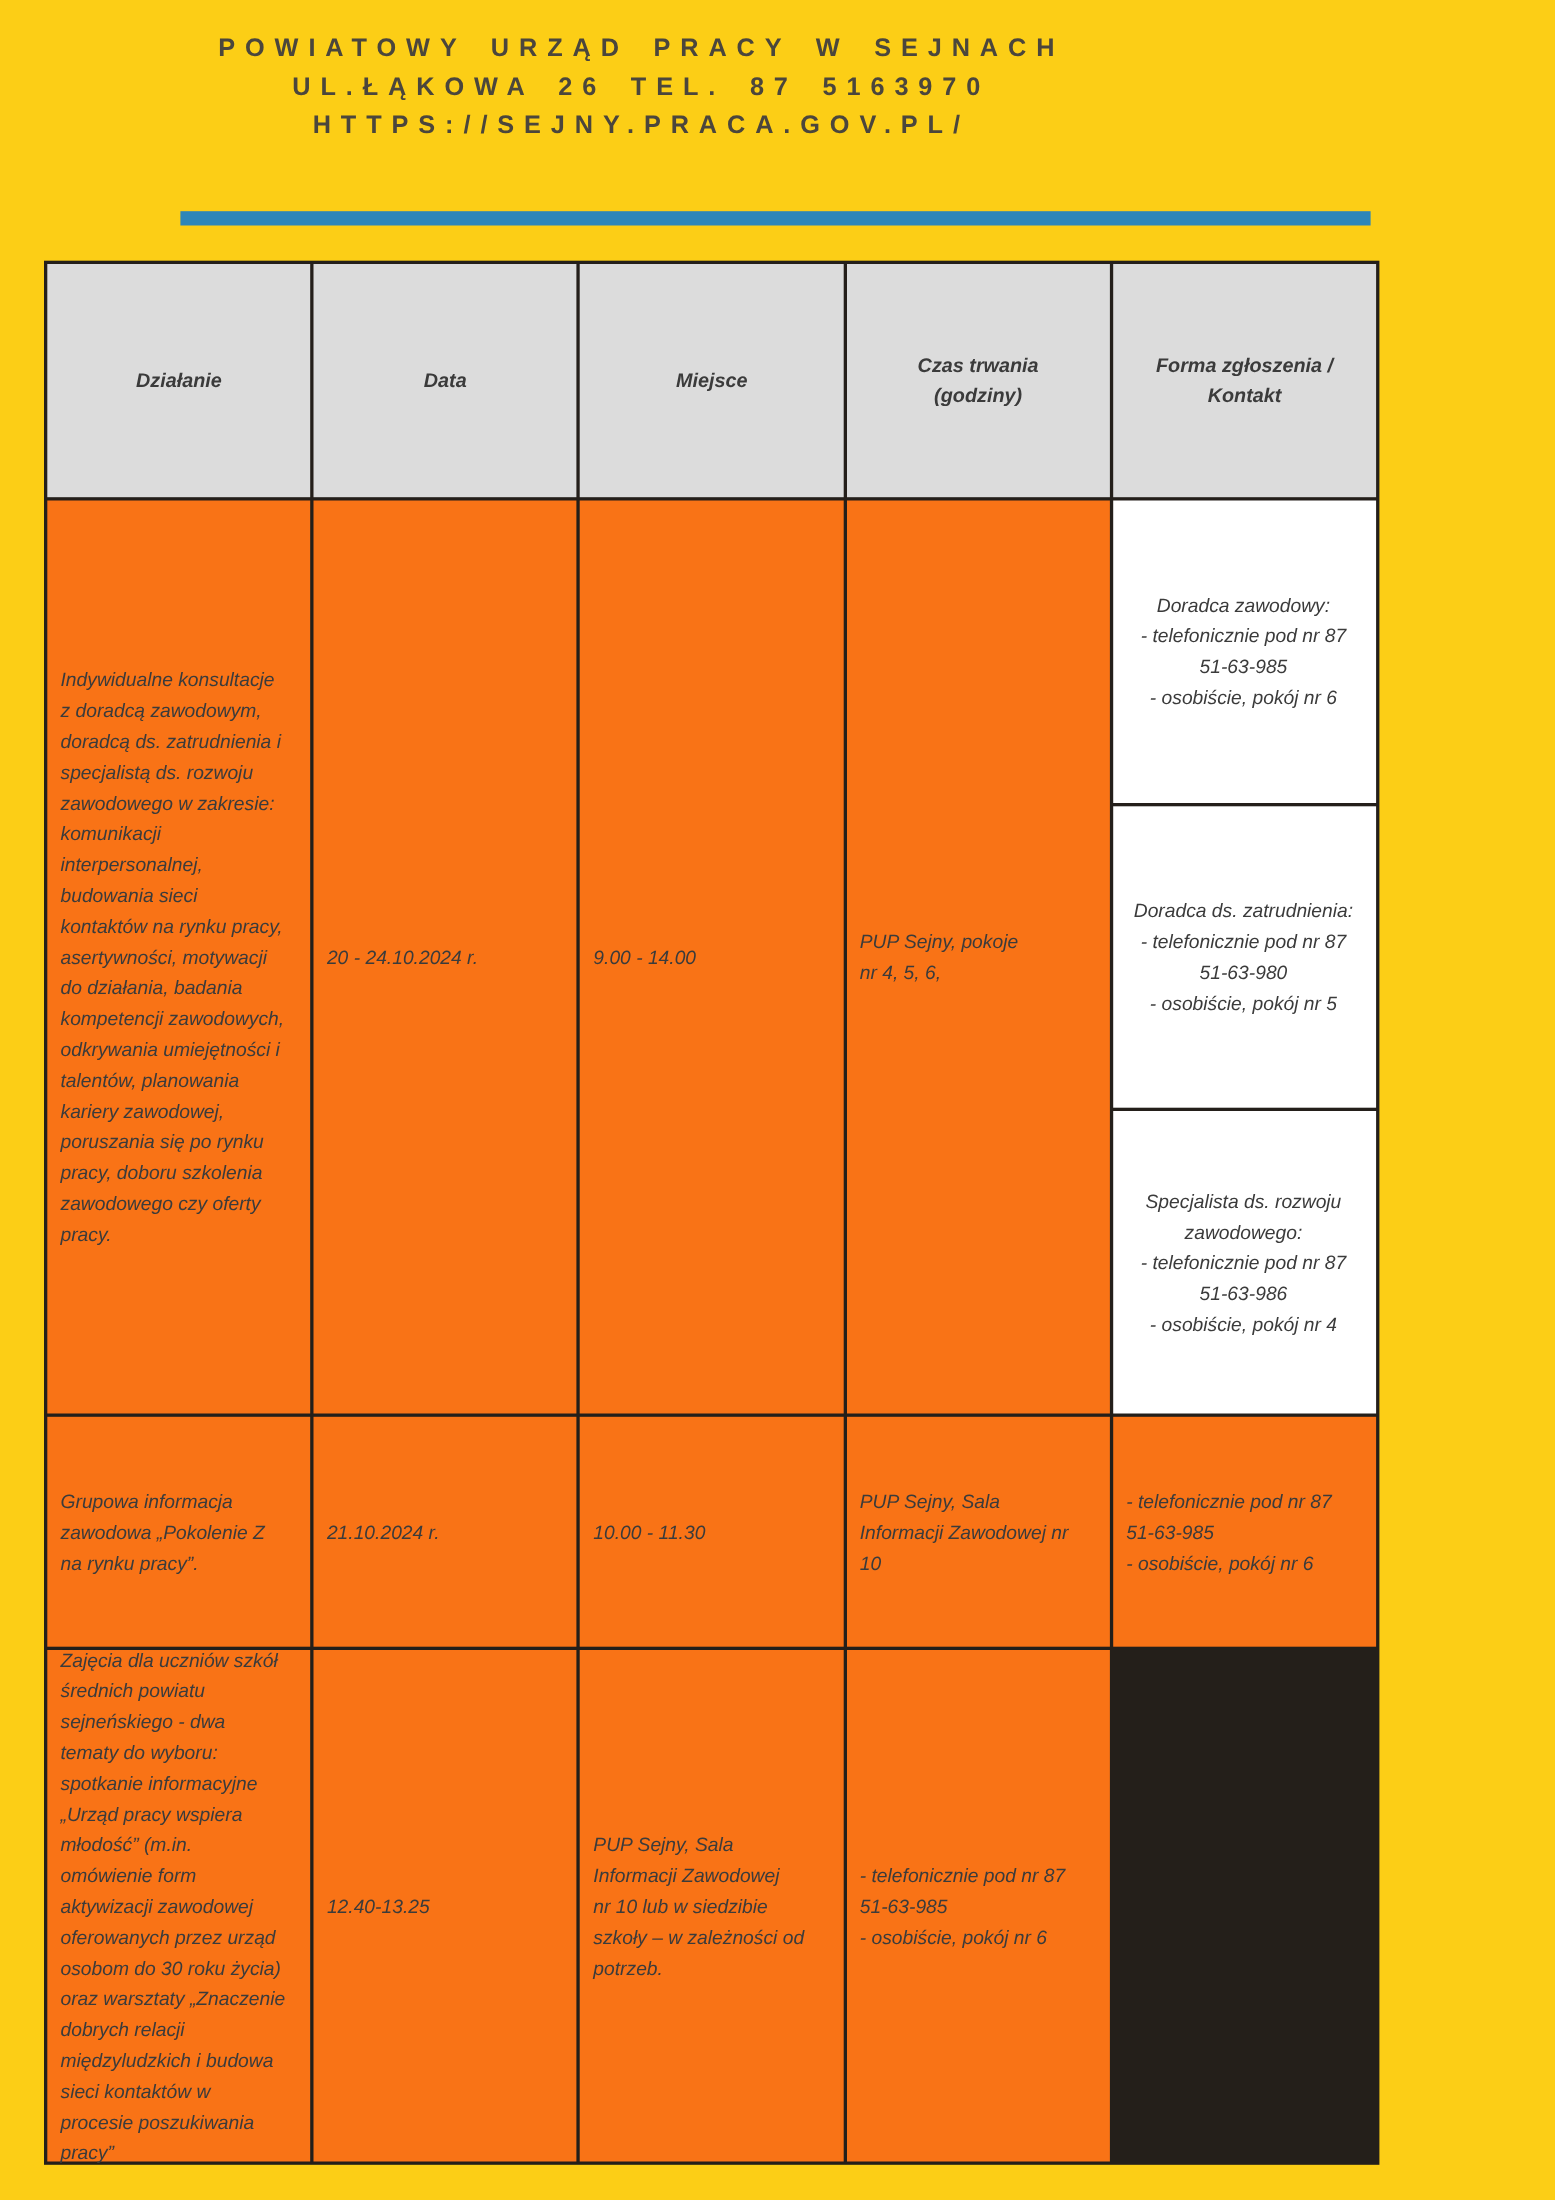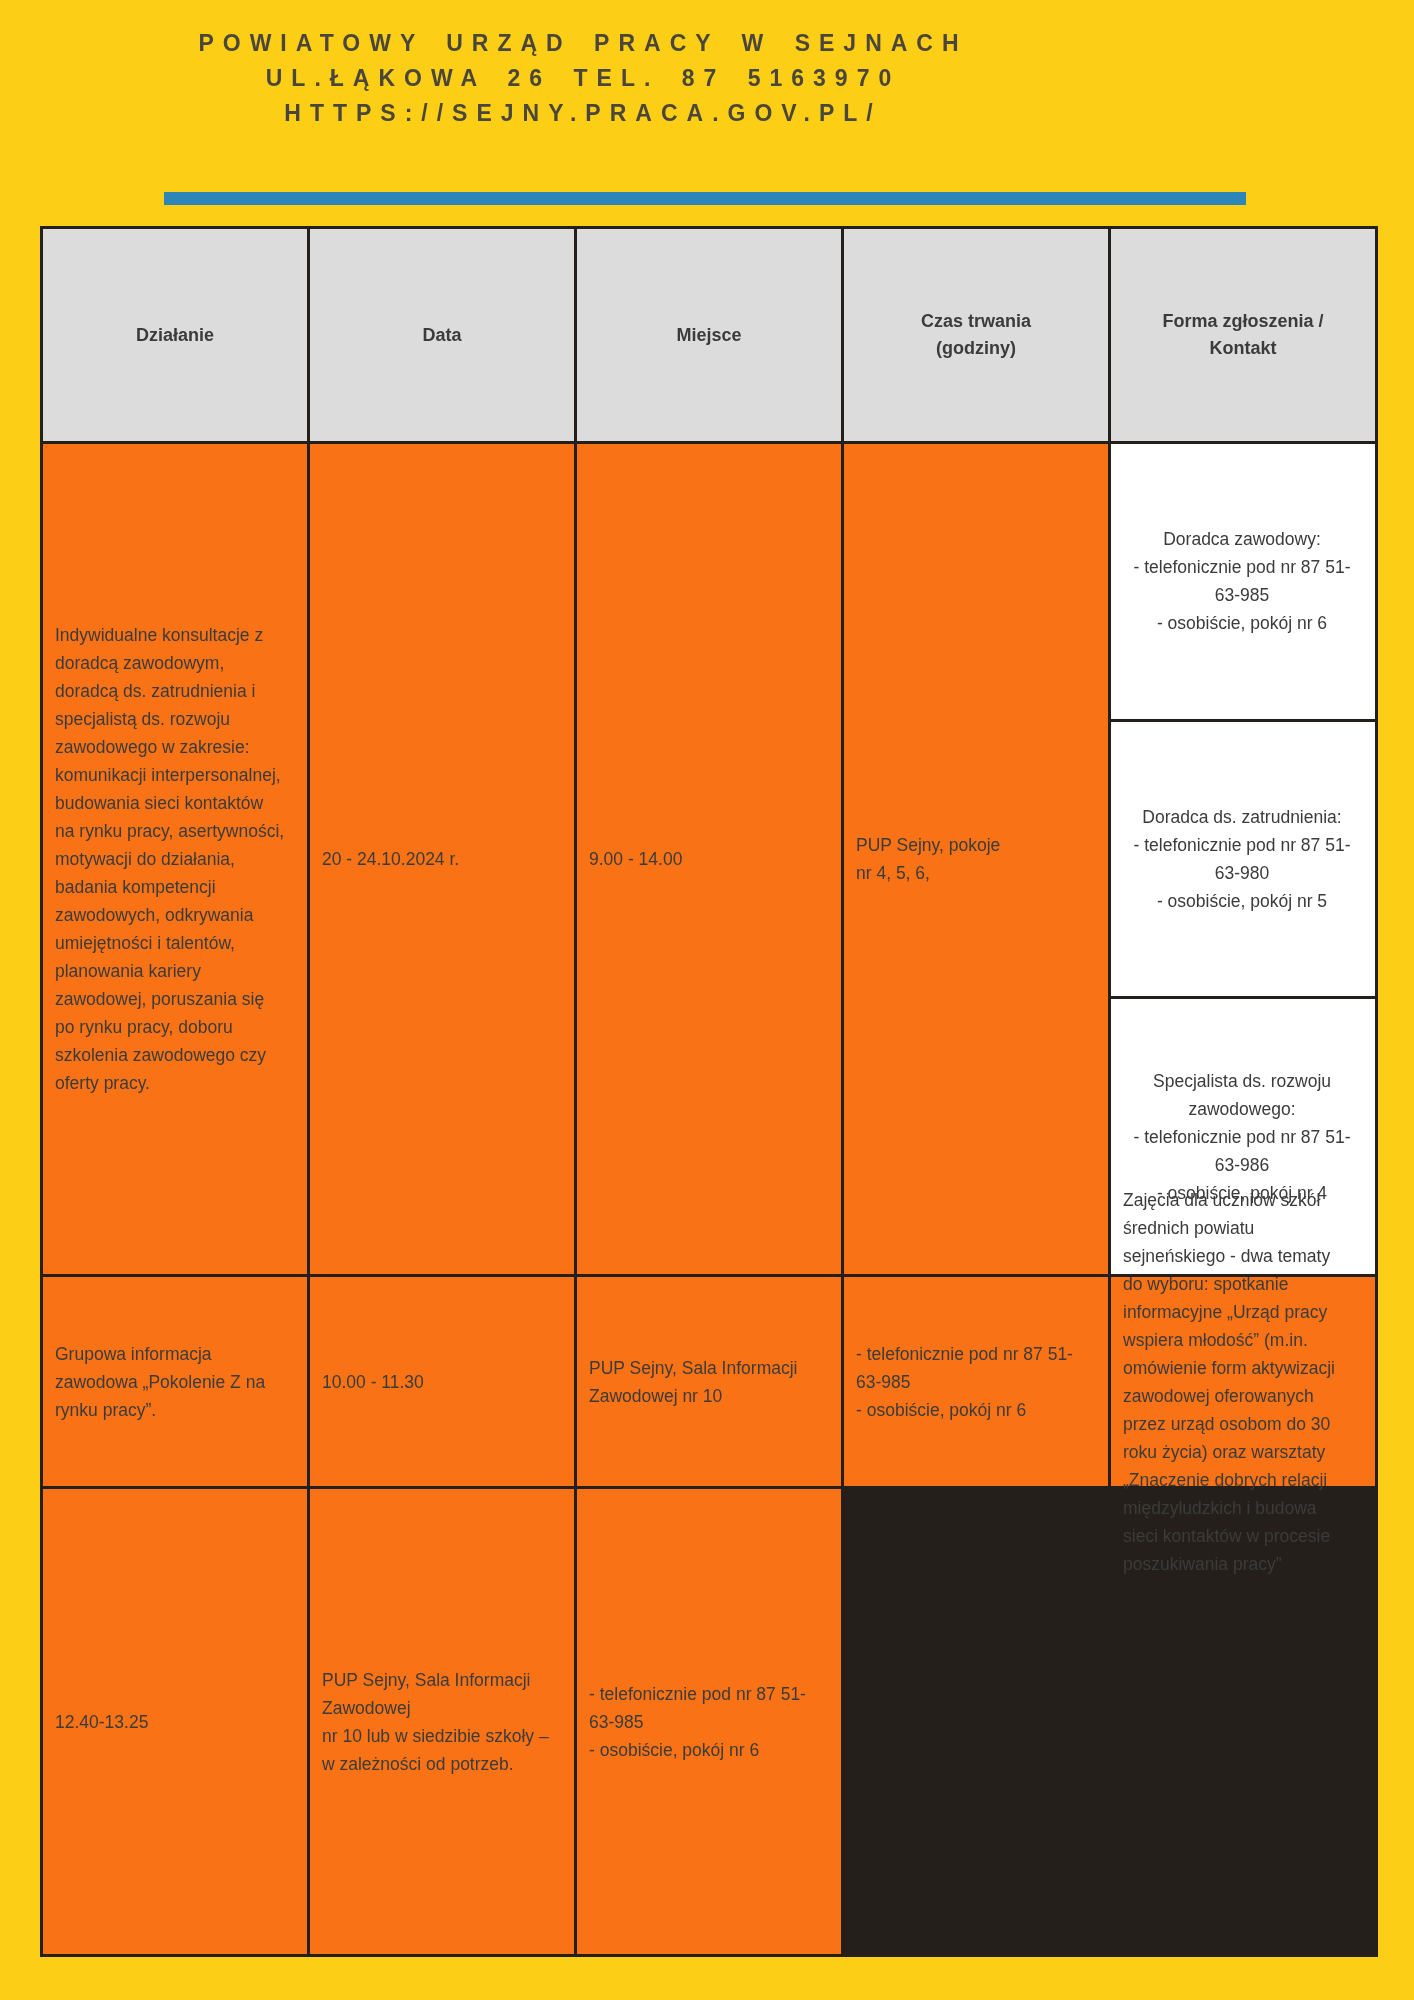--- a/index.html
+++ b/index.html
@@ -23,25 +23,26 @@
     text-align:center;font-weight:bold;font-size:23px;
     letter-spacing:9px;word-spacing:7px;line-height:35px;
     color:var(--title_text);
     padding-left:44px;
   }
   .accent-bar{
     position:absolute;left:164px;top:192px;width:1082px;height:13px;
     background:var(--accent_bar);
   }
   .schedule-table{
-    position:absolute;left:40px;top:226px;width:1338px;
+    position:absolute;left:40px;top:237px;width:1214px;
     background:var(--table_border);
     padding:3px;display:grid;gap:3px;
     grid-template-columns:repeat(5,1fr);
     grid-template-rows:212px 830px 209px 465px;
+    font-style:italic;
   }
   .cell{
     background:#f97316;
     display:flex;align-items:center;
     padding:0 22px 0 12px;
     font-size:17.5px;line-height:28px;
     color:var(--body_text);
     white-space:pre-line;
   }
   .cell.header{
@@ -96,20 +97,21 @@
 - osobiście, pokój nr 6</div>
     <div class="subcell">Doradca ds. zatrudnienia:
 - telefonicznie pod nr 87 51-63-980
 - osobiście, pokój nr 5</div>
     <div class="subcell">Specjalista ds. rozwoju zawodowego:
 - telefonicznie pod nr 87 51-63-986
 - osobiście, pokój nr 4</div>
   </div>
 
   <div class="cell">Grupowa informacja zawodowa „Pokolenie Z na rynku pracy”.</div>
+  <div class="cell">21.10.2024 r.</div>
   <div class="cell">10.00 - 11.30</div>
   <div class="cell">PUP Sejny, Sala Informacji Zawodowej nr 10</div>
   <div class="cell">- telefonicznie pod nr 87 51-63-985
 - osobiście, pokój nr 6</div>
 
   <div class="cell">Zajęcia dla uczniów szkół średnich powiatu sejneńskiego - dwa tematy do wyboru: spotkanie informacyjne „Urząd pracy wspiera młodość” (m.in. omówienie form aktywizacji zawodowej oferowanych przez urząd osobom do 30 roku życia) oraz warsztaty „Znaczenie dobrych relacji międzyludzkich i budowa sieci kontaktów w procesie poszukiwania pracy”</div>
   <div class="cell">12.40-13.25</div>
   <div class="cell">PUP Sejny, Sala Informacji Zawodowej
 nr 10 lub w siedzibie szkoły – w zależności od potrzeb.</div>
   <div class="cell">- telefonicznie pod nr 87 51-63-985

